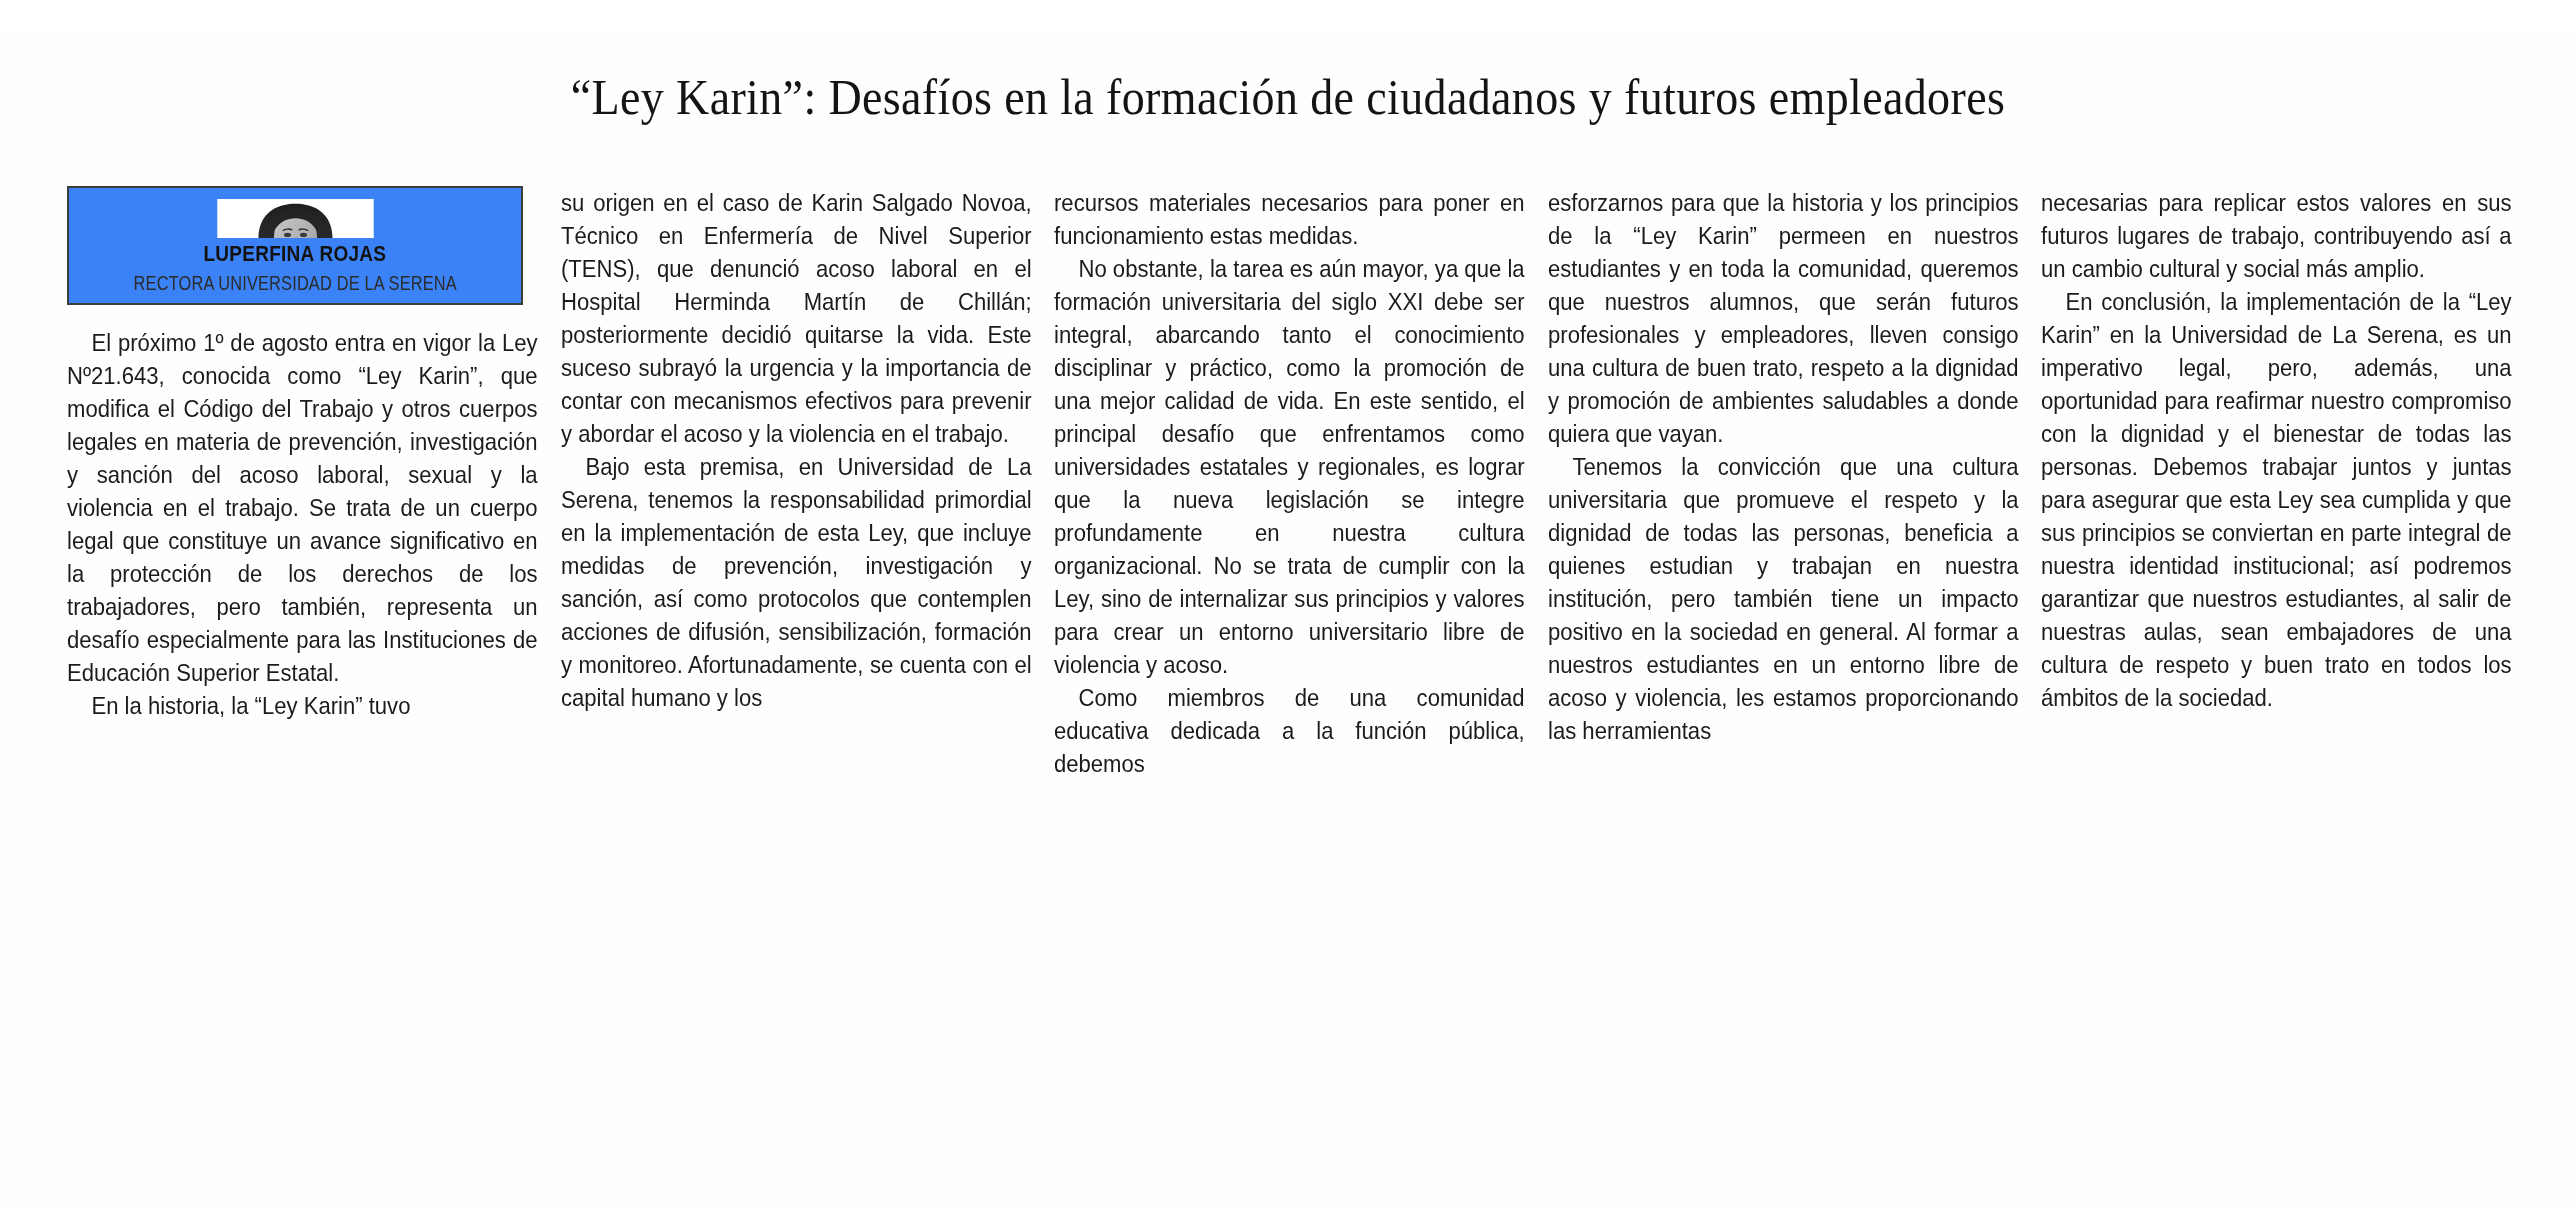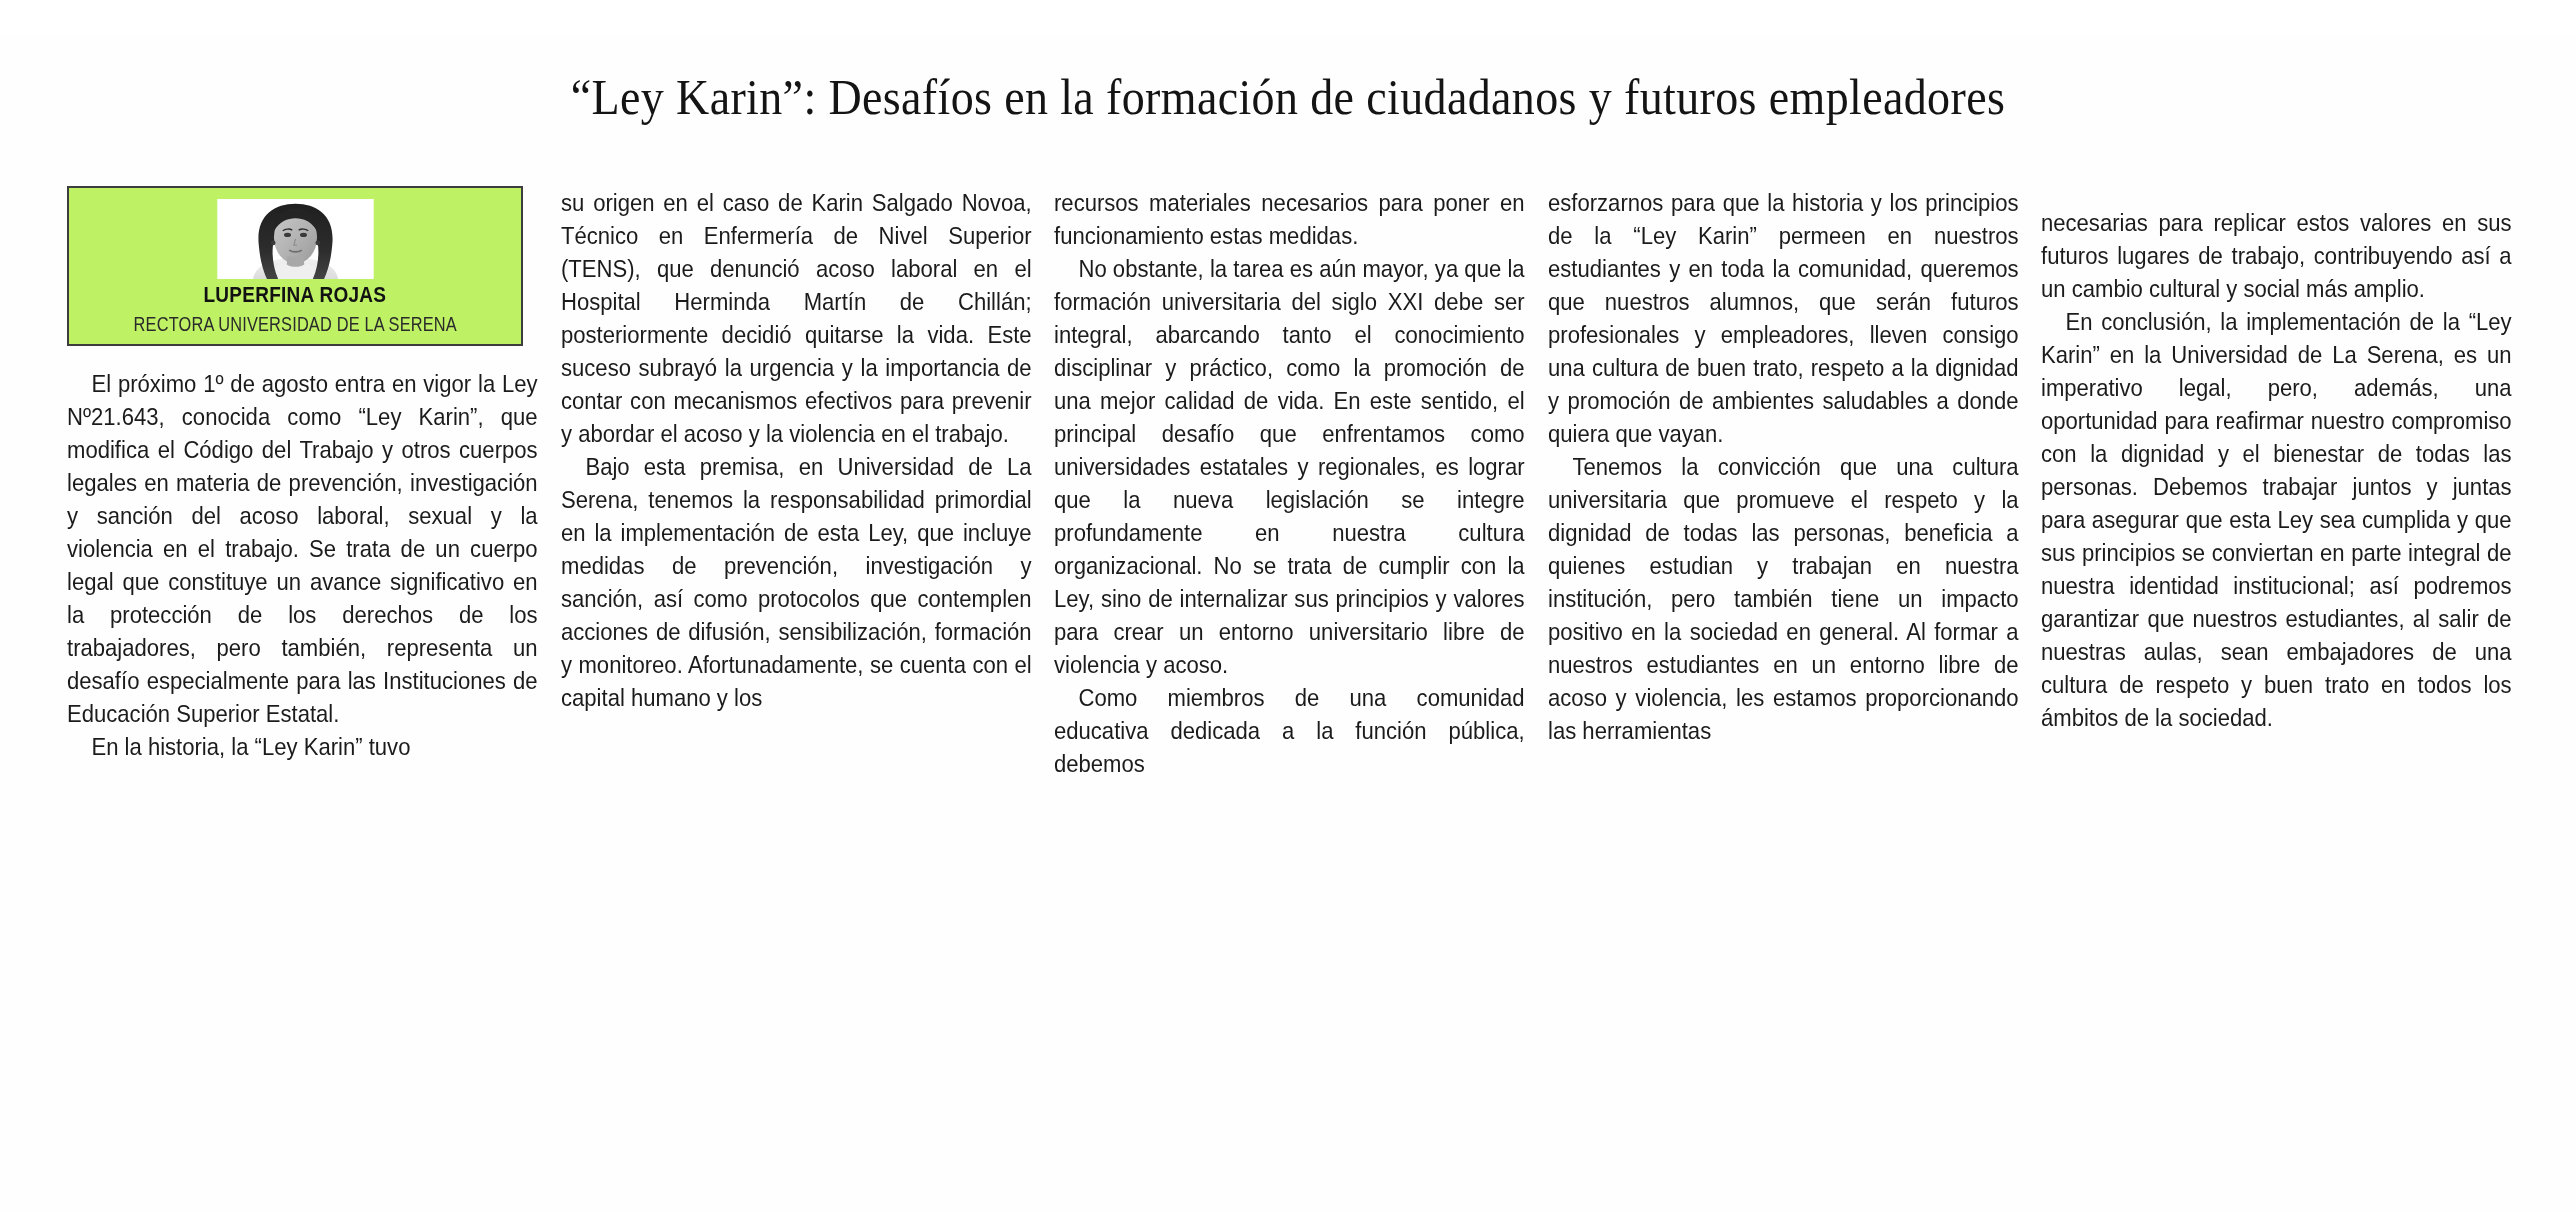--- a/index.html
+++ b/index.html
@@ -47,31 +47,31 @@
     left: 67px;
     right: 67px;
     display: flex;
     gap: 0;
   }
   .col {
     width: 472px;
     margin-right: 21.6px;
     box-sizing: border-box;
   }
-  .col:last-child { margin-right: 0; margin-top: 20px; }
+  .col:last-child { margin-right: 0; }
 
   
   .author-card {
     border: 2.4px solid #3d3d3d;
     width: 456px;
-    height: 160px;
+    height: 119px;
     box-sizing: border-box;
     padding: 11.2px 8px 8px 8px;
     margin-bottom: 21px;
-    background: #bef264;
+    background: #3b82f6;
     display: flex;
     flex-direction: column;
     align-items: center;
     justify-content: flex-start;
   }
   .portrait {
     width: 157px;
     height: 83px;
     position: relative;
     overflow: hidden;

